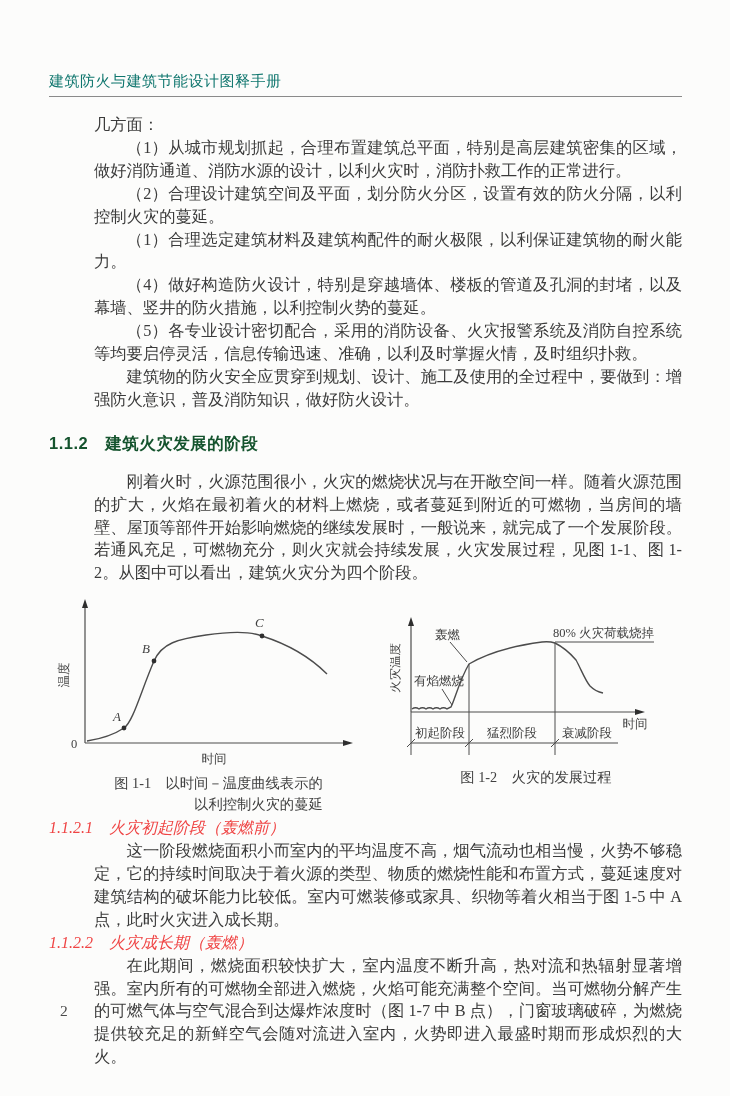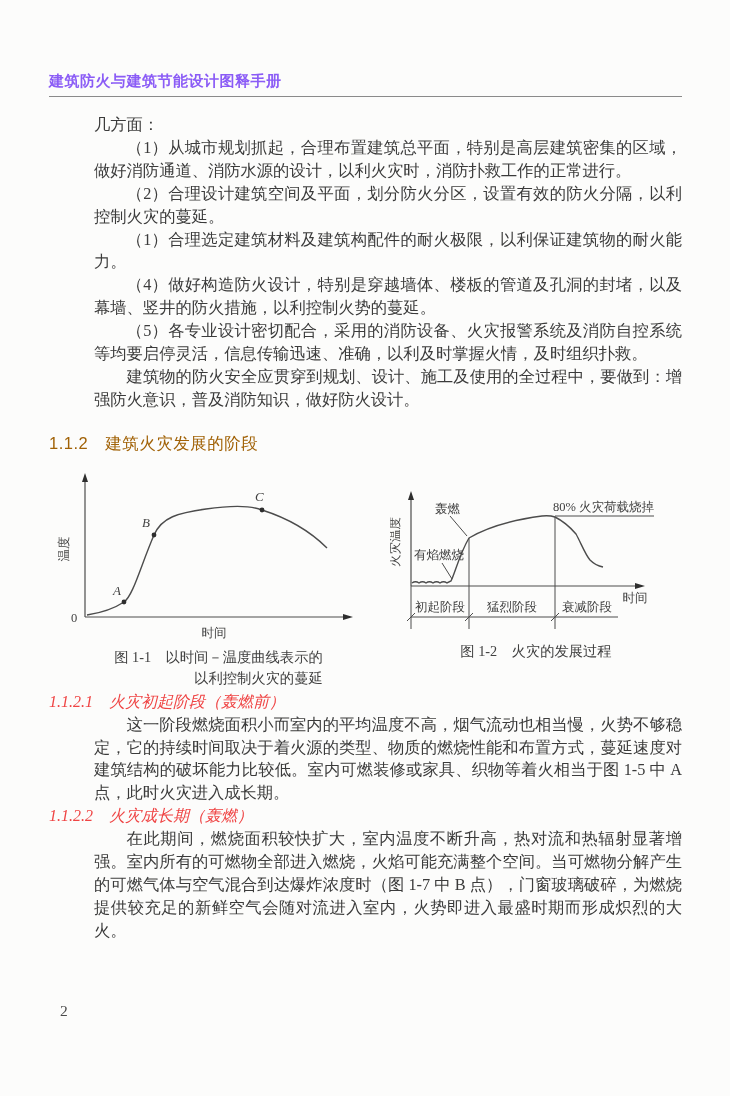--- a/index.html
+++ b/index.html
@@ -10,32 +10,31 @@
     margin:0 auto;
     background:#fcfcfb;
     color:#3b3b3b;
     font-family:"Liberation Serif","DejaVu Serif",serif;
     overflow:hidden;
   }
   .content {
     position:absolute; left:49px; top:72px; width:633px;
   }
   .running-head {
-    font-size:15px; color:#8b5cf6;
+    font-size:15px; color:#0f766e;
     padding-bottom:5px;
     border-bottom:1.6px solid #8a8a8a;
     letter-spacing:0.5px;
-    font-weight:bold;
   }
   .body-text { margin-top:17px; font-size:16.3px; line-height:22.9px; text-align:justify; }
   .para { text-indent:2em;margin-left:45px; }
   .no-indent { text-indent:0; }
   .sec-heading {
     font-family:"Liberation Sans","DejaVu Sans",sans-serif;
-    font-weight:normal; font-size:16.5px; color:#a16207;
+    font-weight:bold; font-size:16.5px; color:#14532d;
     margin-top:20px; margin-bottom:16px;
     letter-spacing:0.5px;
   }
   .sub-heading {
     font-style:italic; font-size:16px; color:#ef4444;
     line-height:22.9px;
   }
   .figures-row {
     display:flex; justify-content:flex-start; align-items:flex-start;
     margin-top:12px; margin-bottom:2px;
@@ -74,20 +73,21 @@
       <p class="para no-indent">几方面：</p>
       <p class="para">（1）从城市规划抓起，合理布置建筑总平面，特别是高层建筑密集的区域，做好消防通道、消防水源的设计，以利火灾时，消防扑救工作的正常进行。</p>
       <p class="para">（2）合理设计建筑空间及平面，划分防火分区，设置有效的防火分隔，以利控制火灾的蔓延。</p>
       <p class="para">（1）合理选定建筑材料及建筑构配件的耐火极限，以利保证建筑物的耐火能力。</p>
       <p class="para">（4）做好构造防火设计，特别是穿越墙体、楼板的管道及孔洞的封堵，以及幕墙、竖井的防火措施，以利控制火势的蔓延。</p>
       <p class="para">（5）各专业设计密切配合，采用的消防设备、火灾报警系统及消防自控系统等均要启停灵活，信息传输迅速、准确，以利及时掌握火情，及时组织扑救。</p>
       <p class="para">建筑物的防火安全应贯穿到规划、设计、施工及使用的全过程中，要做到：增强防火意识，普及消防知识，做好防火设计。</p>
 
       <h3 class="sec-heading">1.1.2　建筑火灾发展的阶段</h3>
 
+      <p class="para">刚着火时，火源范围很小，火灾的燃烧状况与在开敞空间一样。随着火源范围的扩大，火焰在最初着火的材料上燃烧，或者蔓延到附近的可燃物，当房间的墙壁、屋顶等部件开始影响燃烧的继续发展时，一般说来，就完成了一个发展阶段。若通风充足，可燃物充分，则火灾就会持续发展，火灾发展过程，见图 1-1、图 1-2。从图中可以看出，建筑火灾分为四个阶段。</p>
 
       <div class="figures-row">
 
         <div class="figure figure-1">
           <svg width="330" height="172" viewBox="0 0 330 172">
 
             <line class="axis" x1="31" y1="8" x2="31" y2="146"></line>
             <polygon class="pt" points="31,2 28,11 34,11"></polygon>
             <line class="axis" x1="31" y1="146" x2="293" y2="146"></line>
             <polygon class="pt" points="299,146 289,143 289,149"></polygon>

